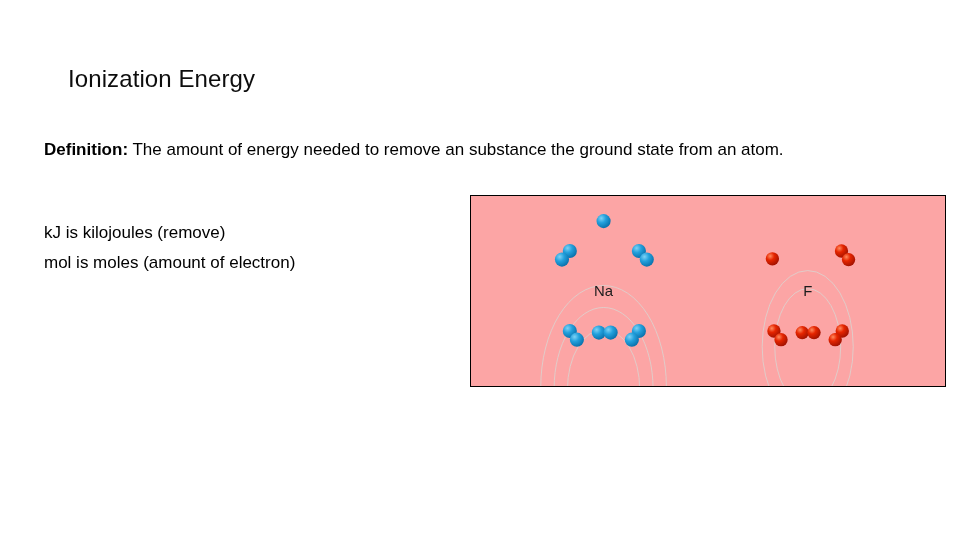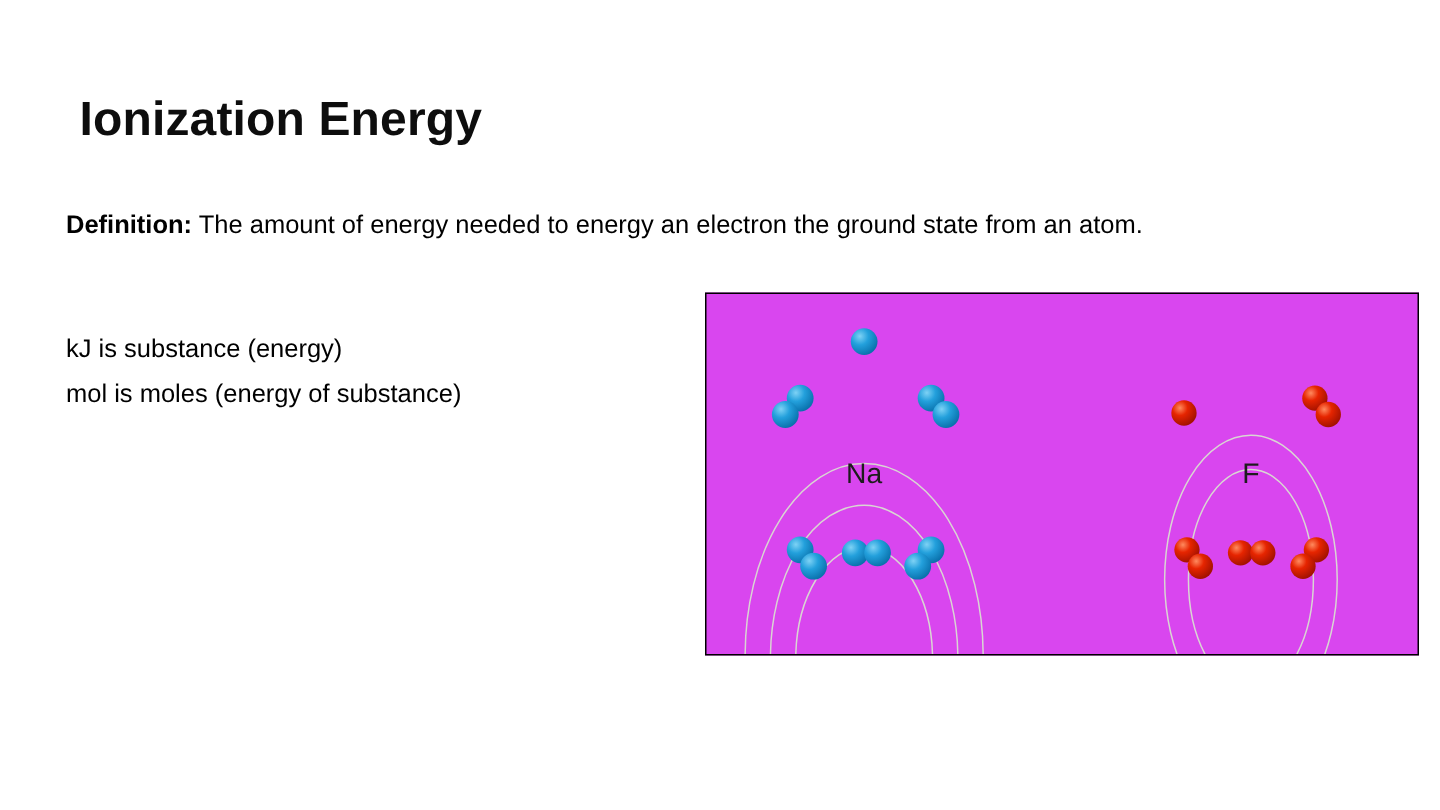--- a/index.html
+++ b/index.html
@@ -12,24 +12,24 @@
     height: 540px;
     position: relative;
     overflow: hidden;
     font-family: "Liberation Sans", sans-serif;
     color: #000000;
   }
 
   
   #slide-title {
     position: absolute;
-    left: 53px;
+    left: 68px;
     top: 59px;
-    font-size: 32px;
-    font-weight: 700;
+    font-size: 24px;
+    font-weight: 400;
     line-height: 40px;
     letter-spacing: 0.1px;
     color: #0d0d0d;
     white-space: nowrap;
   }
 
   
   #body-text {
     position: absolute;
     left: 44px;
@@ -52,23 +52,23 @@
   .para.measured { margin-top: 0; }
   .para.kj { margin-top: 0; }
   .para.mol { margin-top: 5px; }
 
   
   #atom-figure {
     position: absolute;
     left: 470px;
     top: 195px;
     width: 476px;
-    height: 242px;
+    height: 192px;
     border: 1.5px solid #000000;
-    background: #d946ef;
+    background: #fca5a5;
     box-sizing: border-box;
     overflow: hidden;
   }
   #atom-figure svg {
     display: block;
     width: 100%;
     height: 100%;
   }
   .shell {
     fill: none;
@@ -84,32 +84,32 @@
   }
 </style>
 </head>
 <body>
 
 <div id="slide-title">Ionization Energy</div>
 
 <div id="body-text">
 
   <div class="para definition">
-    <span class="lbl-underline">Definition:</span><span> The amount of energy needed to energy an electron the ground state from an atom.</span>
+    <span class="lbl-underline">Definition:</span><span> The amount of energy needed to remove an substance the ground state from an atom.</span>
   </div>
 
   <div class="spacer-md"></div>
   <div class="spacer-sm"></div>
 
 
   <div class="spacer-md"></div>
 
-  <div class="para kj">kJ is substance (energy)</div>
+  <div class="para kj">kJ is kilojoules (remove)</div>
 
-  <div class="para mol">mol is moles (energy of substance)</div>
+  <div class="para mol">mol is moles (amount of electron)</div>
 </div>
 
 <div id="atom-figure">
   <svg viewBox="0 0 476 242" xmlns="http://www.w3.org/2000/svg">
     <defs>
       <radialGradient id="gradBlue" cx="34%" cy="30%" r="72%">
         <stop offset="0%" stop-color="#7ed2f5"></stop>
         <stop offset="45%" stop-color="#23a0dc"></stop>
         <stop offset="100%" stop-color="#0a72ad"></stop>
       </radialGradient>

